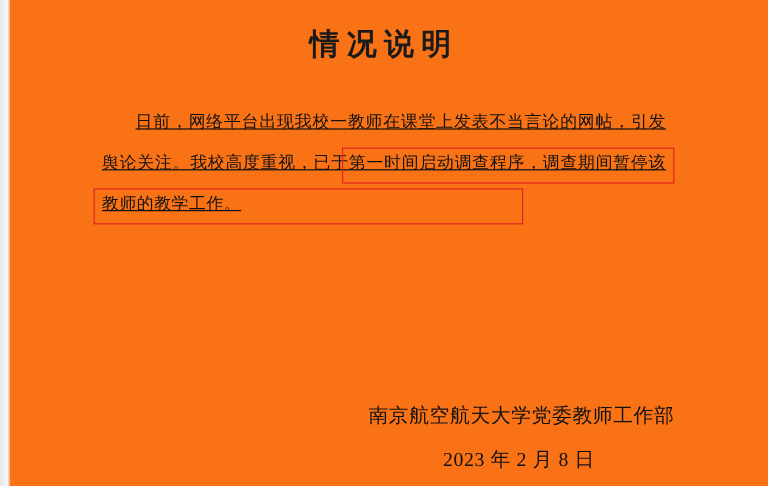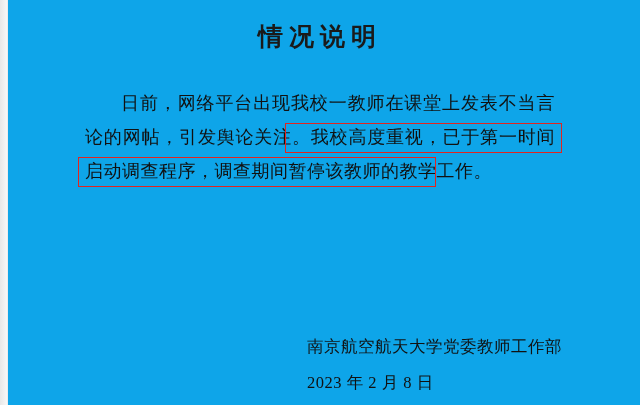--- a/index.html
+++ b/index.html
@@ -10,21 +10,21 @@
     width: 640px;
     height: 405px;
     background: #ffffff;
     font-family: "Liberation Serif", "DejaVu Serif", serif;
     overflow: hidden;
   }
   .page {
     position: relative;
     width: 640px;
     height: 405px;
-    background: #0ea5e9;
+    background: #f97316;
     box-sizing: border-box;
     padding: 0;
   }
   .left-edge {
     position: absolute;
     left: 0;
     top: 0;
     width: 7px;
     height: 405px;
     background: linear-gradient(to right, #e8e8e8, #f7f7f7);
@@ -39,26 +39,27 @@
     padding-top: 20px;
     font-family: "Liberation Serif", "DejaVu Serif", serif;
   }
   .body-area {
     margin: 0 auto;
     width: 470px;
     padding-top: 33px;
   }
   p.para {
     margin: 0 0 10px 0;
-    font-size: 18px;
+    font-size: 14px;
     line-height: 34px;
     color: #111111;
     text-align: justify;
     text-indent: 2em;
     letter-spacing: 0.5px;
+    text-decoration: underline;
   }
   p.para.second {
     margin-top: 16px;
   }
   
   .redbox {
     position: absolute;
     border: 1.6px solid #e2251f;
     box-sizing: border-box;
     pointer-events: none;
@@ -72,21 +73,21 @@
   #redbox-2 {
     left: 78px;
     top: 157px;
     width: 358px;
     height: 30px;
   }
   .signature {
     position: absolute;
     right: 78px;
     top: 330px;
-    text-align: left;
+    text-align: center;
     font-size: 16.5px;
     line-height: 34px;
     color: #111111;
     letter-spacing: 0.5px;
   }
   .sig-line {
     display: block;
     white-space: nowrap;
   }
   .sig-date {

